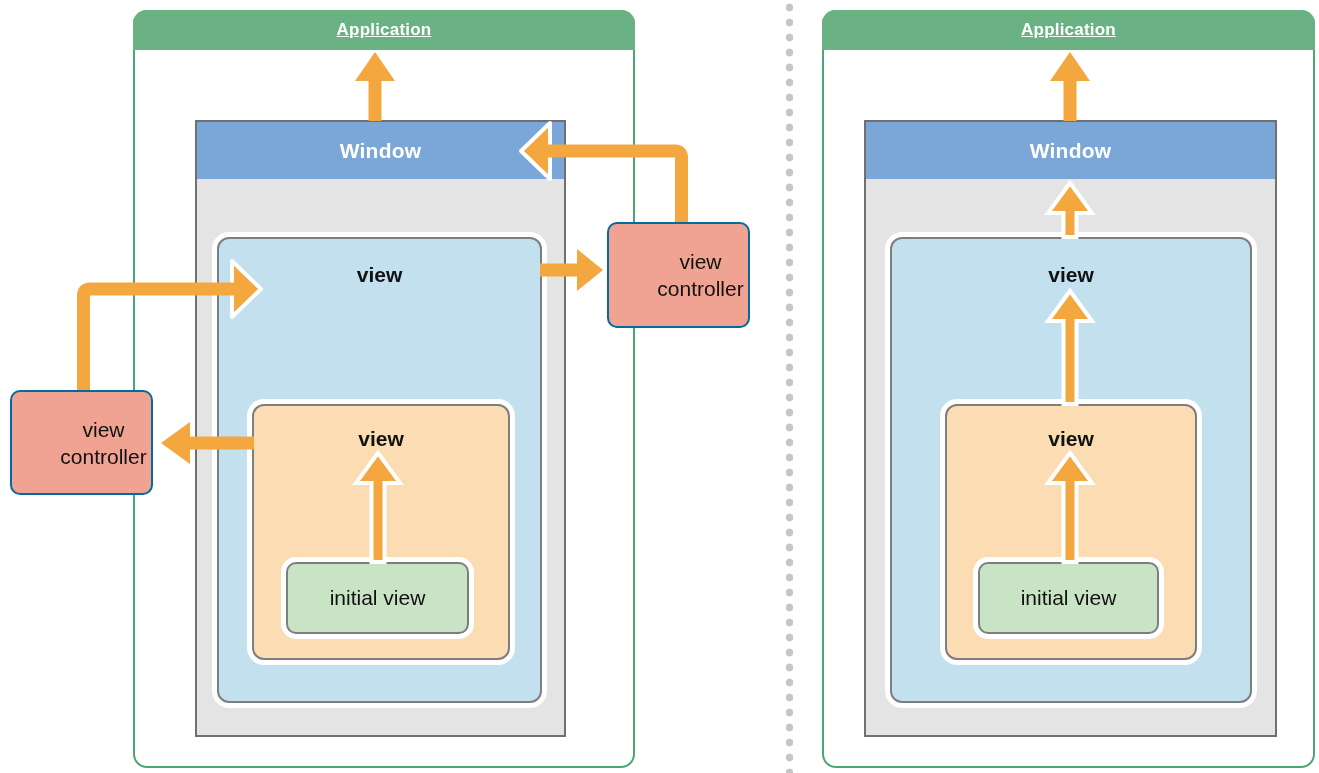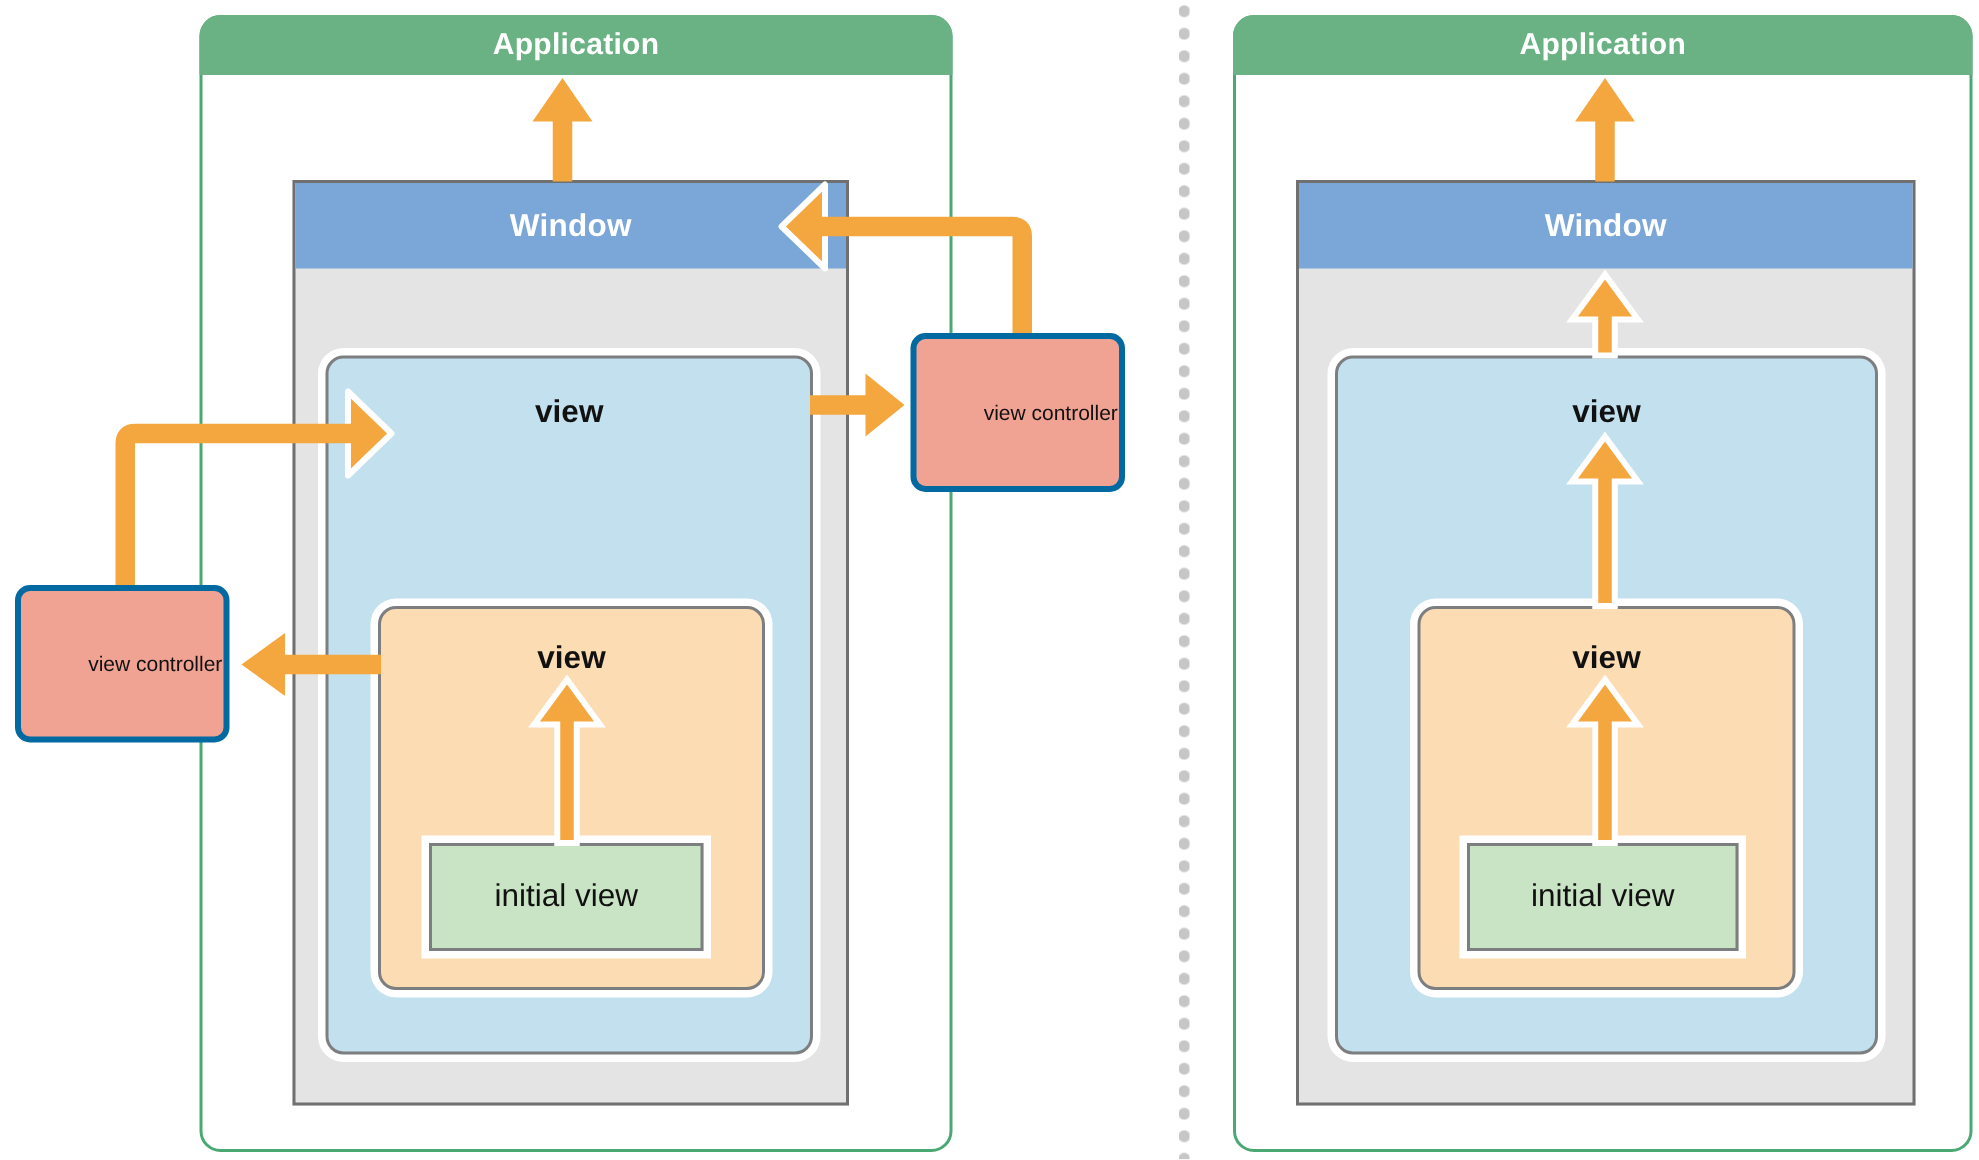--- a/index.html
+++ b/index.html
@@ -12,21 +12,21 @@
   
   .app-container{
     border:2px solid var(--application-border-green);
     border-radius:14px;background:#fff;
   }
   .app-header{
     position:absolute;left:-2px;top:-2px;right:-2px;height:40px;
     background:var(--application-green);
     border-radius:14px 14px 0 0;
     display:flex;align-items:center;justify-content:center;
-    color:#fff;font-weight:bold;font-size:20px;letter-spacing:.2px;
+    color:#fff;font-weight:bold;font-size:17px;letter-spacing:.2px;text-decoration:underline;
   }
 
   
   .window{
     background:var(--window-gray);
     border:2px solid var(--window-border);
   }
   .window-header{
     width:100%;height:57px;background:var(--window-blue);
     display:flex;align-items:center;justify-content:center;
@@ -37,29 +37,29 @@
   .rview{
     border:2px solid var(--box-border-gray);
     border-radius:12px;
     box-shadow:0 0 0 5px #fff;
   }
   .rview .vlabel{
     width:100%;text-align:center;font-size:21px;color:#111;font-weight:bold;
   }
   .v-blue{background:var(--view-blue);}
   .v-orange{background:var(--view-orange);}
-  .v-green{background:var(--initial-view-green);border-radius:0;
+  .v-green{background:var(--initial-view-green);border-radius:10px;
     display:flex;align-items:center;justify-content:center;font-size:21px;}
 
   
   .controller{
     background:var(--controller-pink);
-    border:4px solid #0369a1;border-radius:10px;
+    border:2px solid #0369a1;border-radius:10px;
     display:flex;align-items:center;justify-content:center;
-    text-align:center;font-size:14px;line-height:27px;color:#111;padding-left:44px;
+    text-align:center;font-size:21px;line-height:27px;color:#111;padding-left:44px;
   }
 
   
   .divider{
     background-image:radial-gradient(circle at 3.5px 7.5px, var(--divider-dot-gray) 3.4px, rgba(0,0,0,0) 4.4px);
     background-size:7px 15px;background-repeat:repeat-y;
   }
 
   
   svg.overlay{position:absolute;left:0;top:0;pointer-events:none;}

